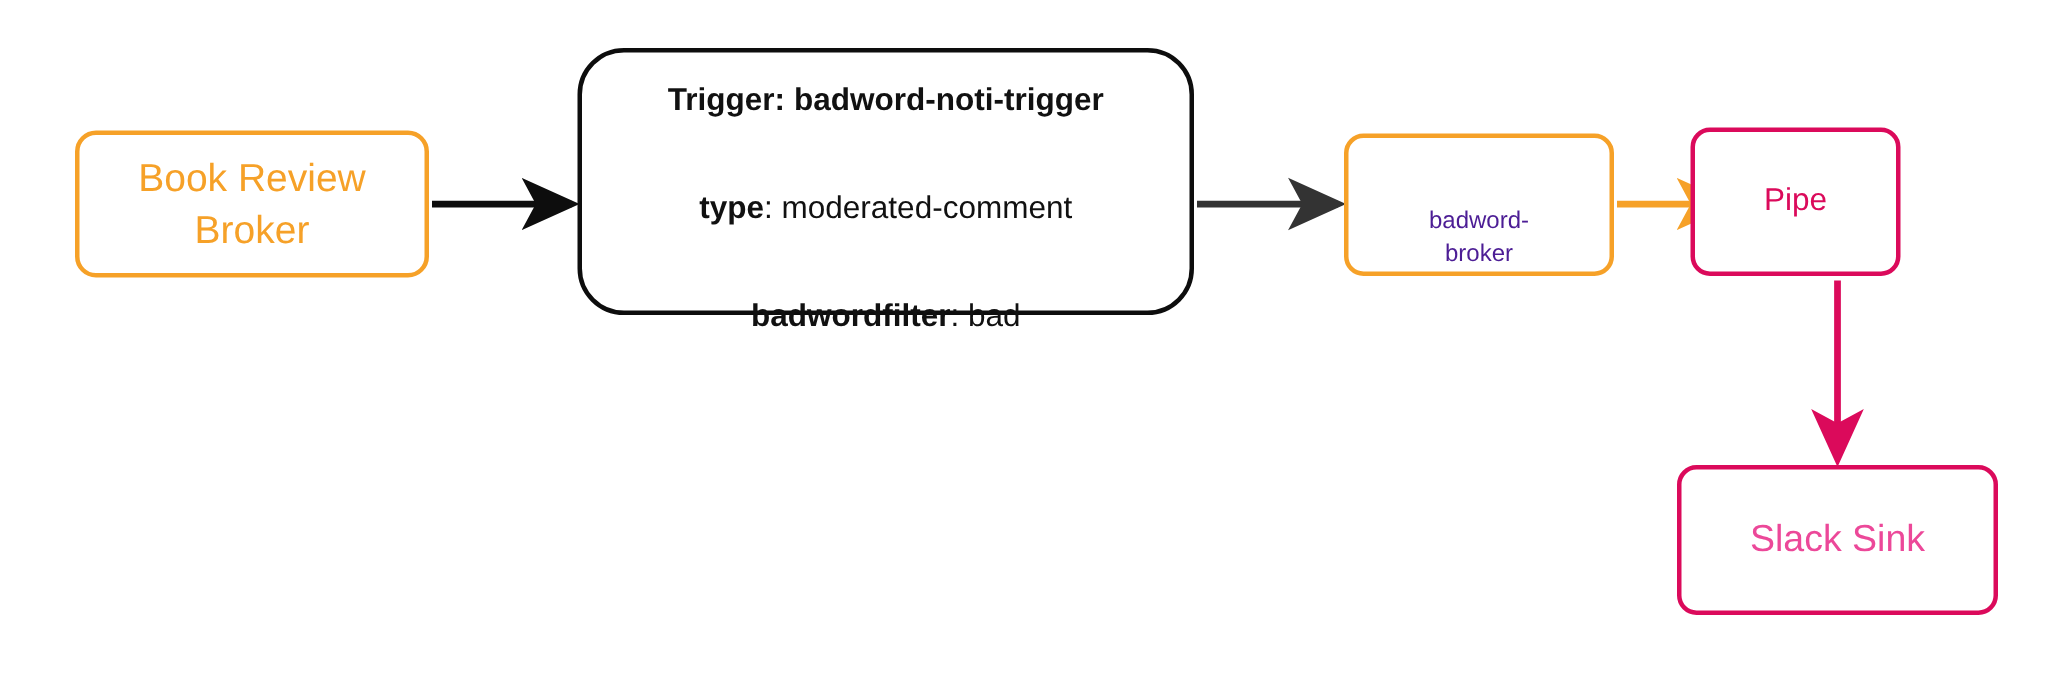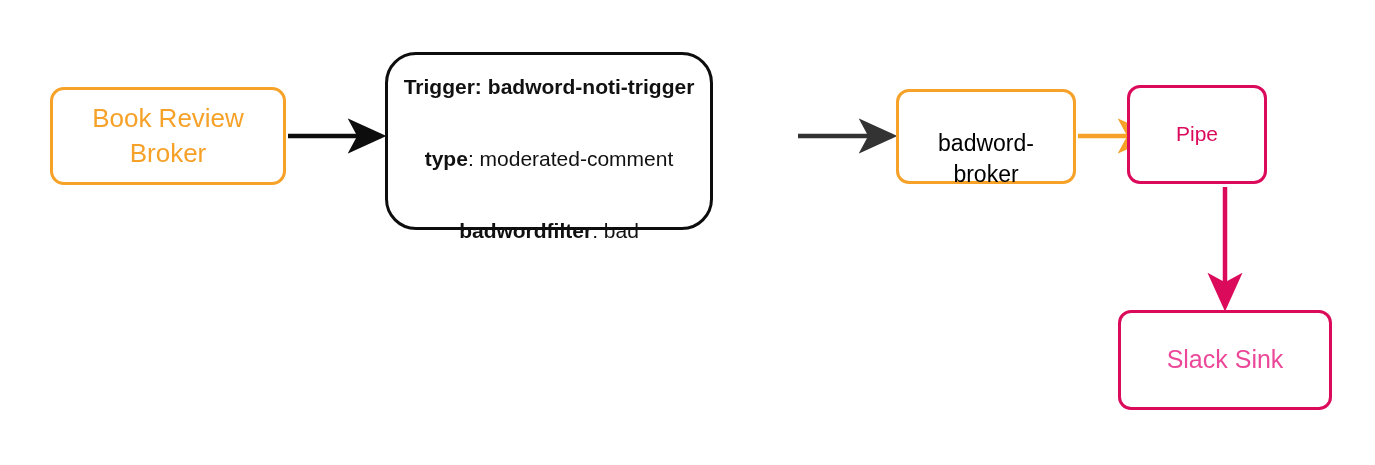--- a/index.html
+++ b/index.html
@@ -43,22 +43,22 @@
     border-radius: 14px;
   }
   #node-source .label {
     color: #F6A128;
     font-size: 26px;
   }
 
   
   #node-trigger {
     left: 385px;
-    top: 52px;
-    width: 328px;
+    top: 32px;
+    width: 411px;
     height: 178px;
     border: 3px solid #0d0d0d;
     border-radius: 31px;
   }
   #node-trigger .label {
     color: #111111;
     font-size: 21px;
     line-height: 1.72;
   }
   #node-trigger .label b {
@@ -68,22 +68,22 @@
   
   #node-broker {
     left: 896px;
     top: 89px;
     width: 180px;
     height: 95px;
     border: 3px solid #F6A128;
     border-radius: 13px;
   }
   #node-broker .label {
-    color: #000000;
-    font-size: 23px;
+    color: #4c1d95;
+    font-size: 16px;
     margin-top: 44px;
   }
 
   
   #node-pipe {
     left: 1127px;
     top: 85px;
     width: 140px;
     height: 99px;
     border: 3px solid #DB0A5B;

